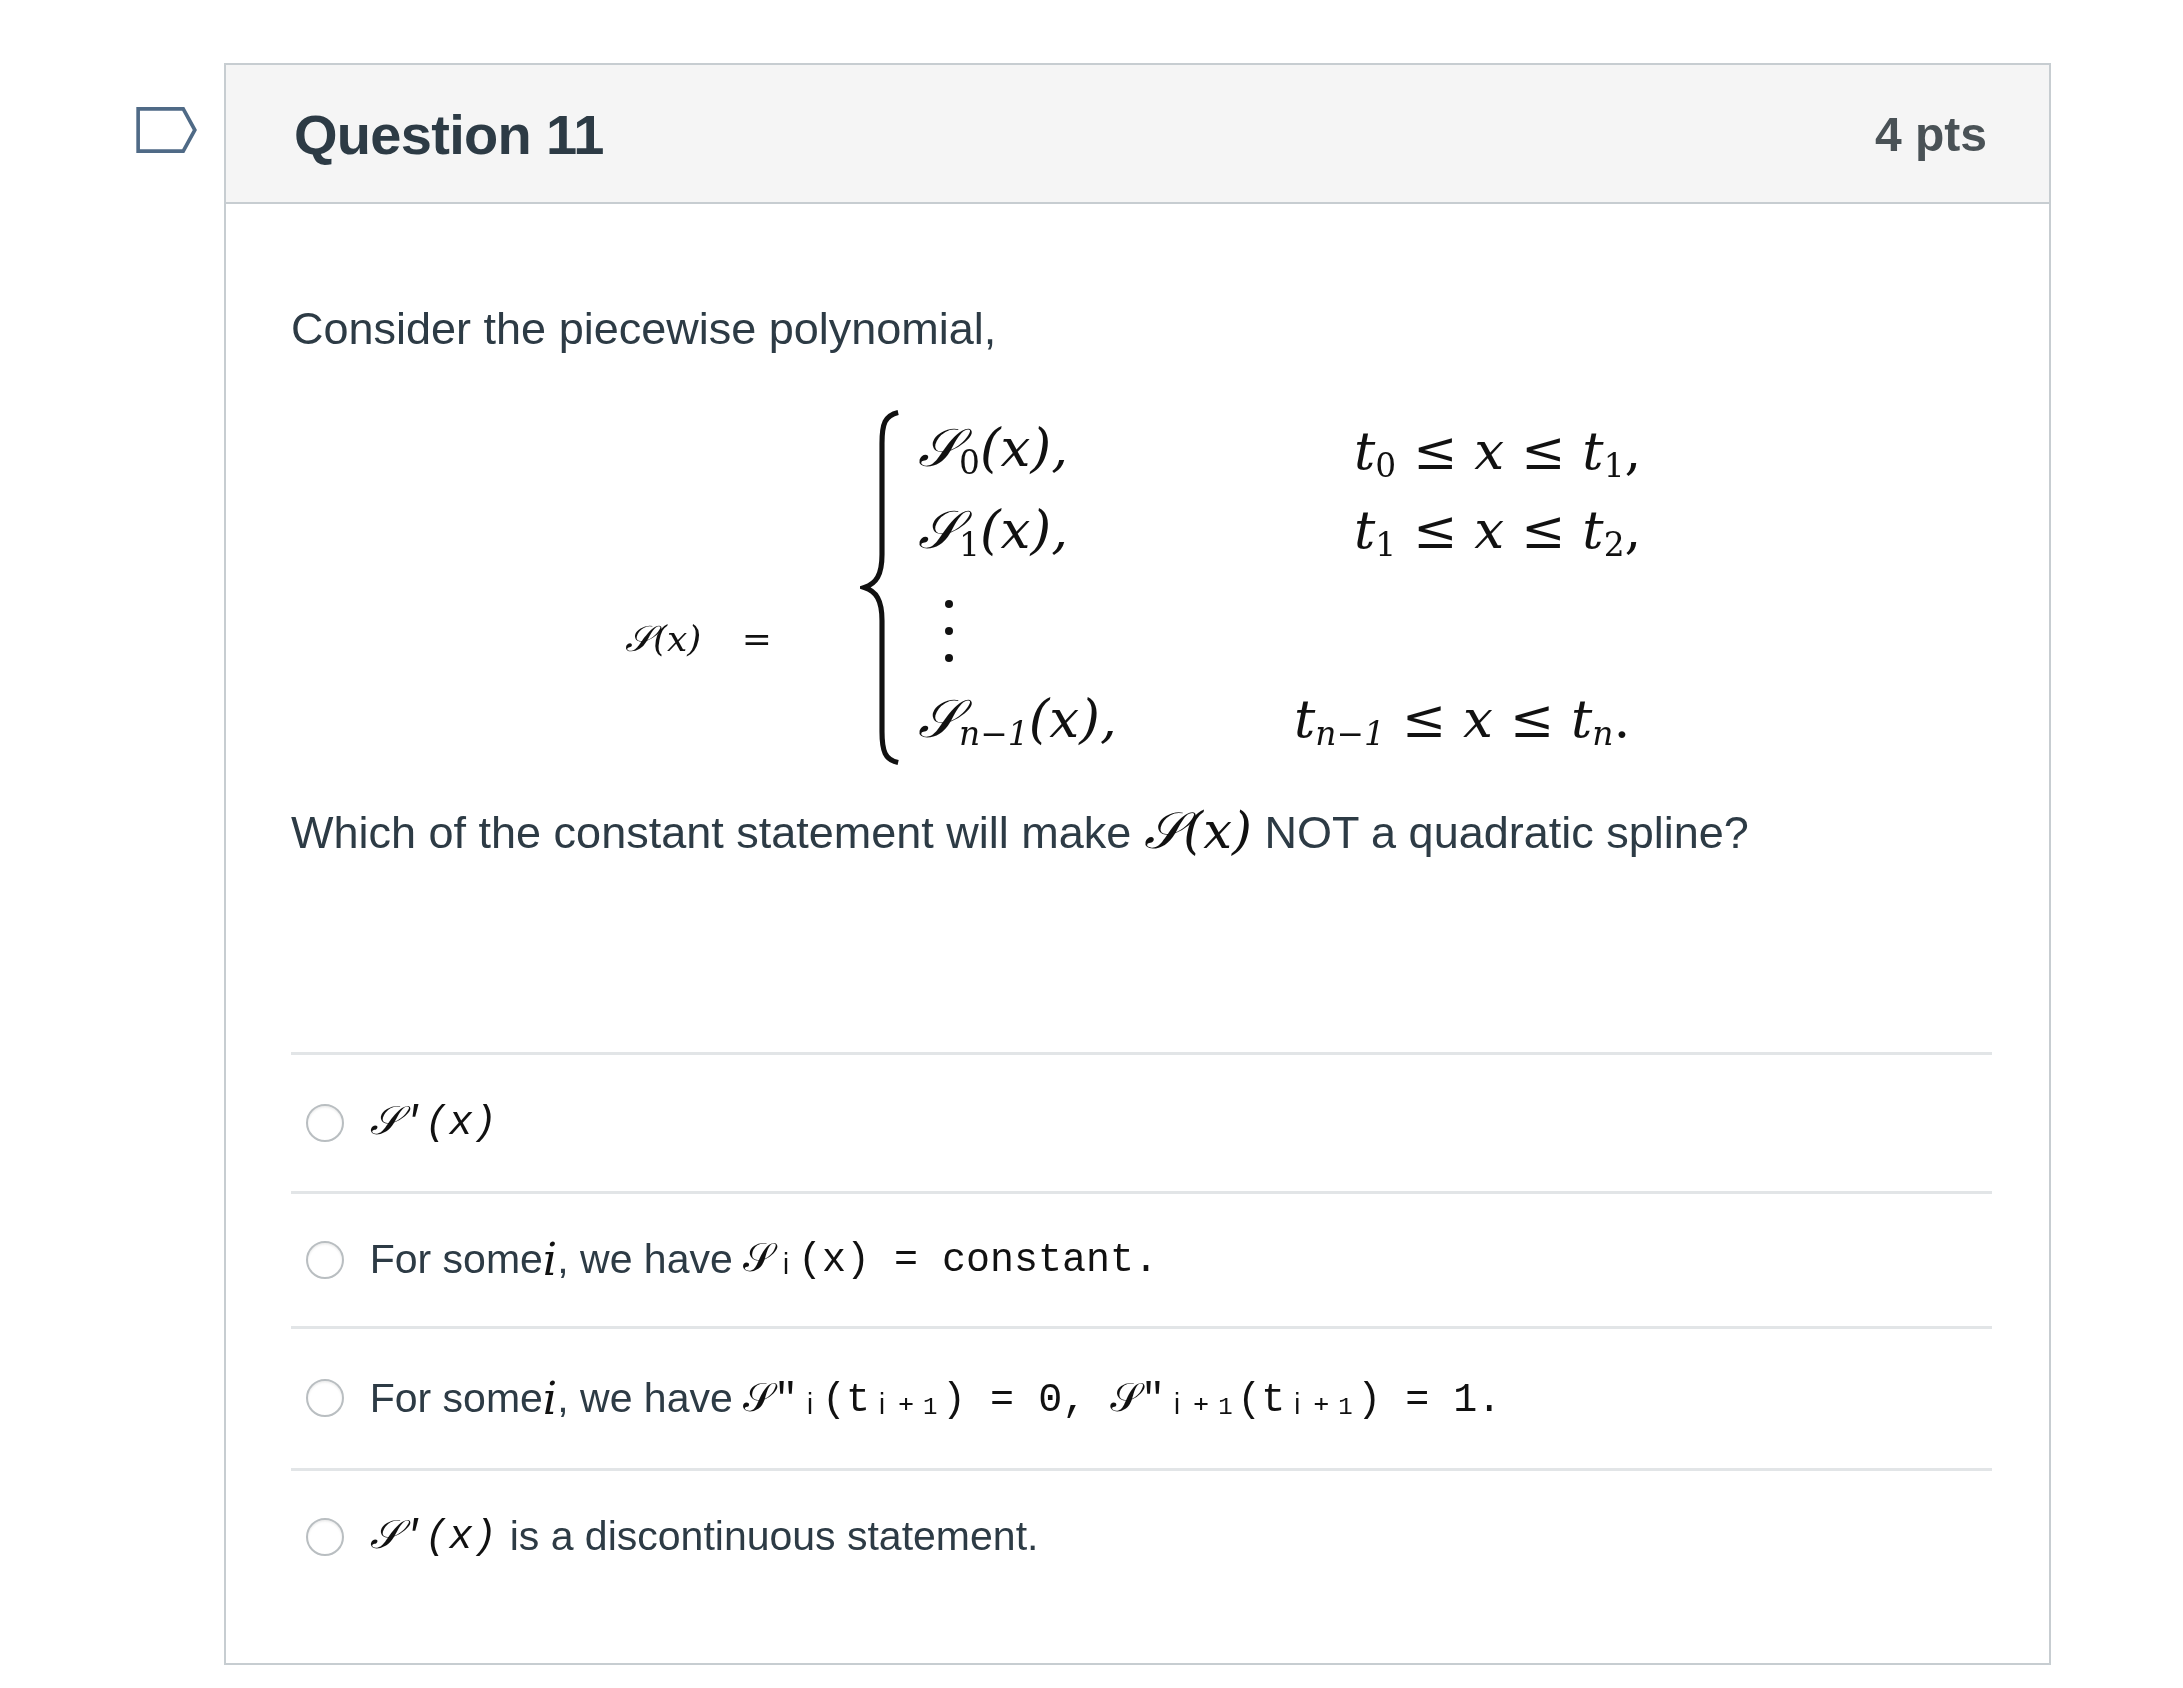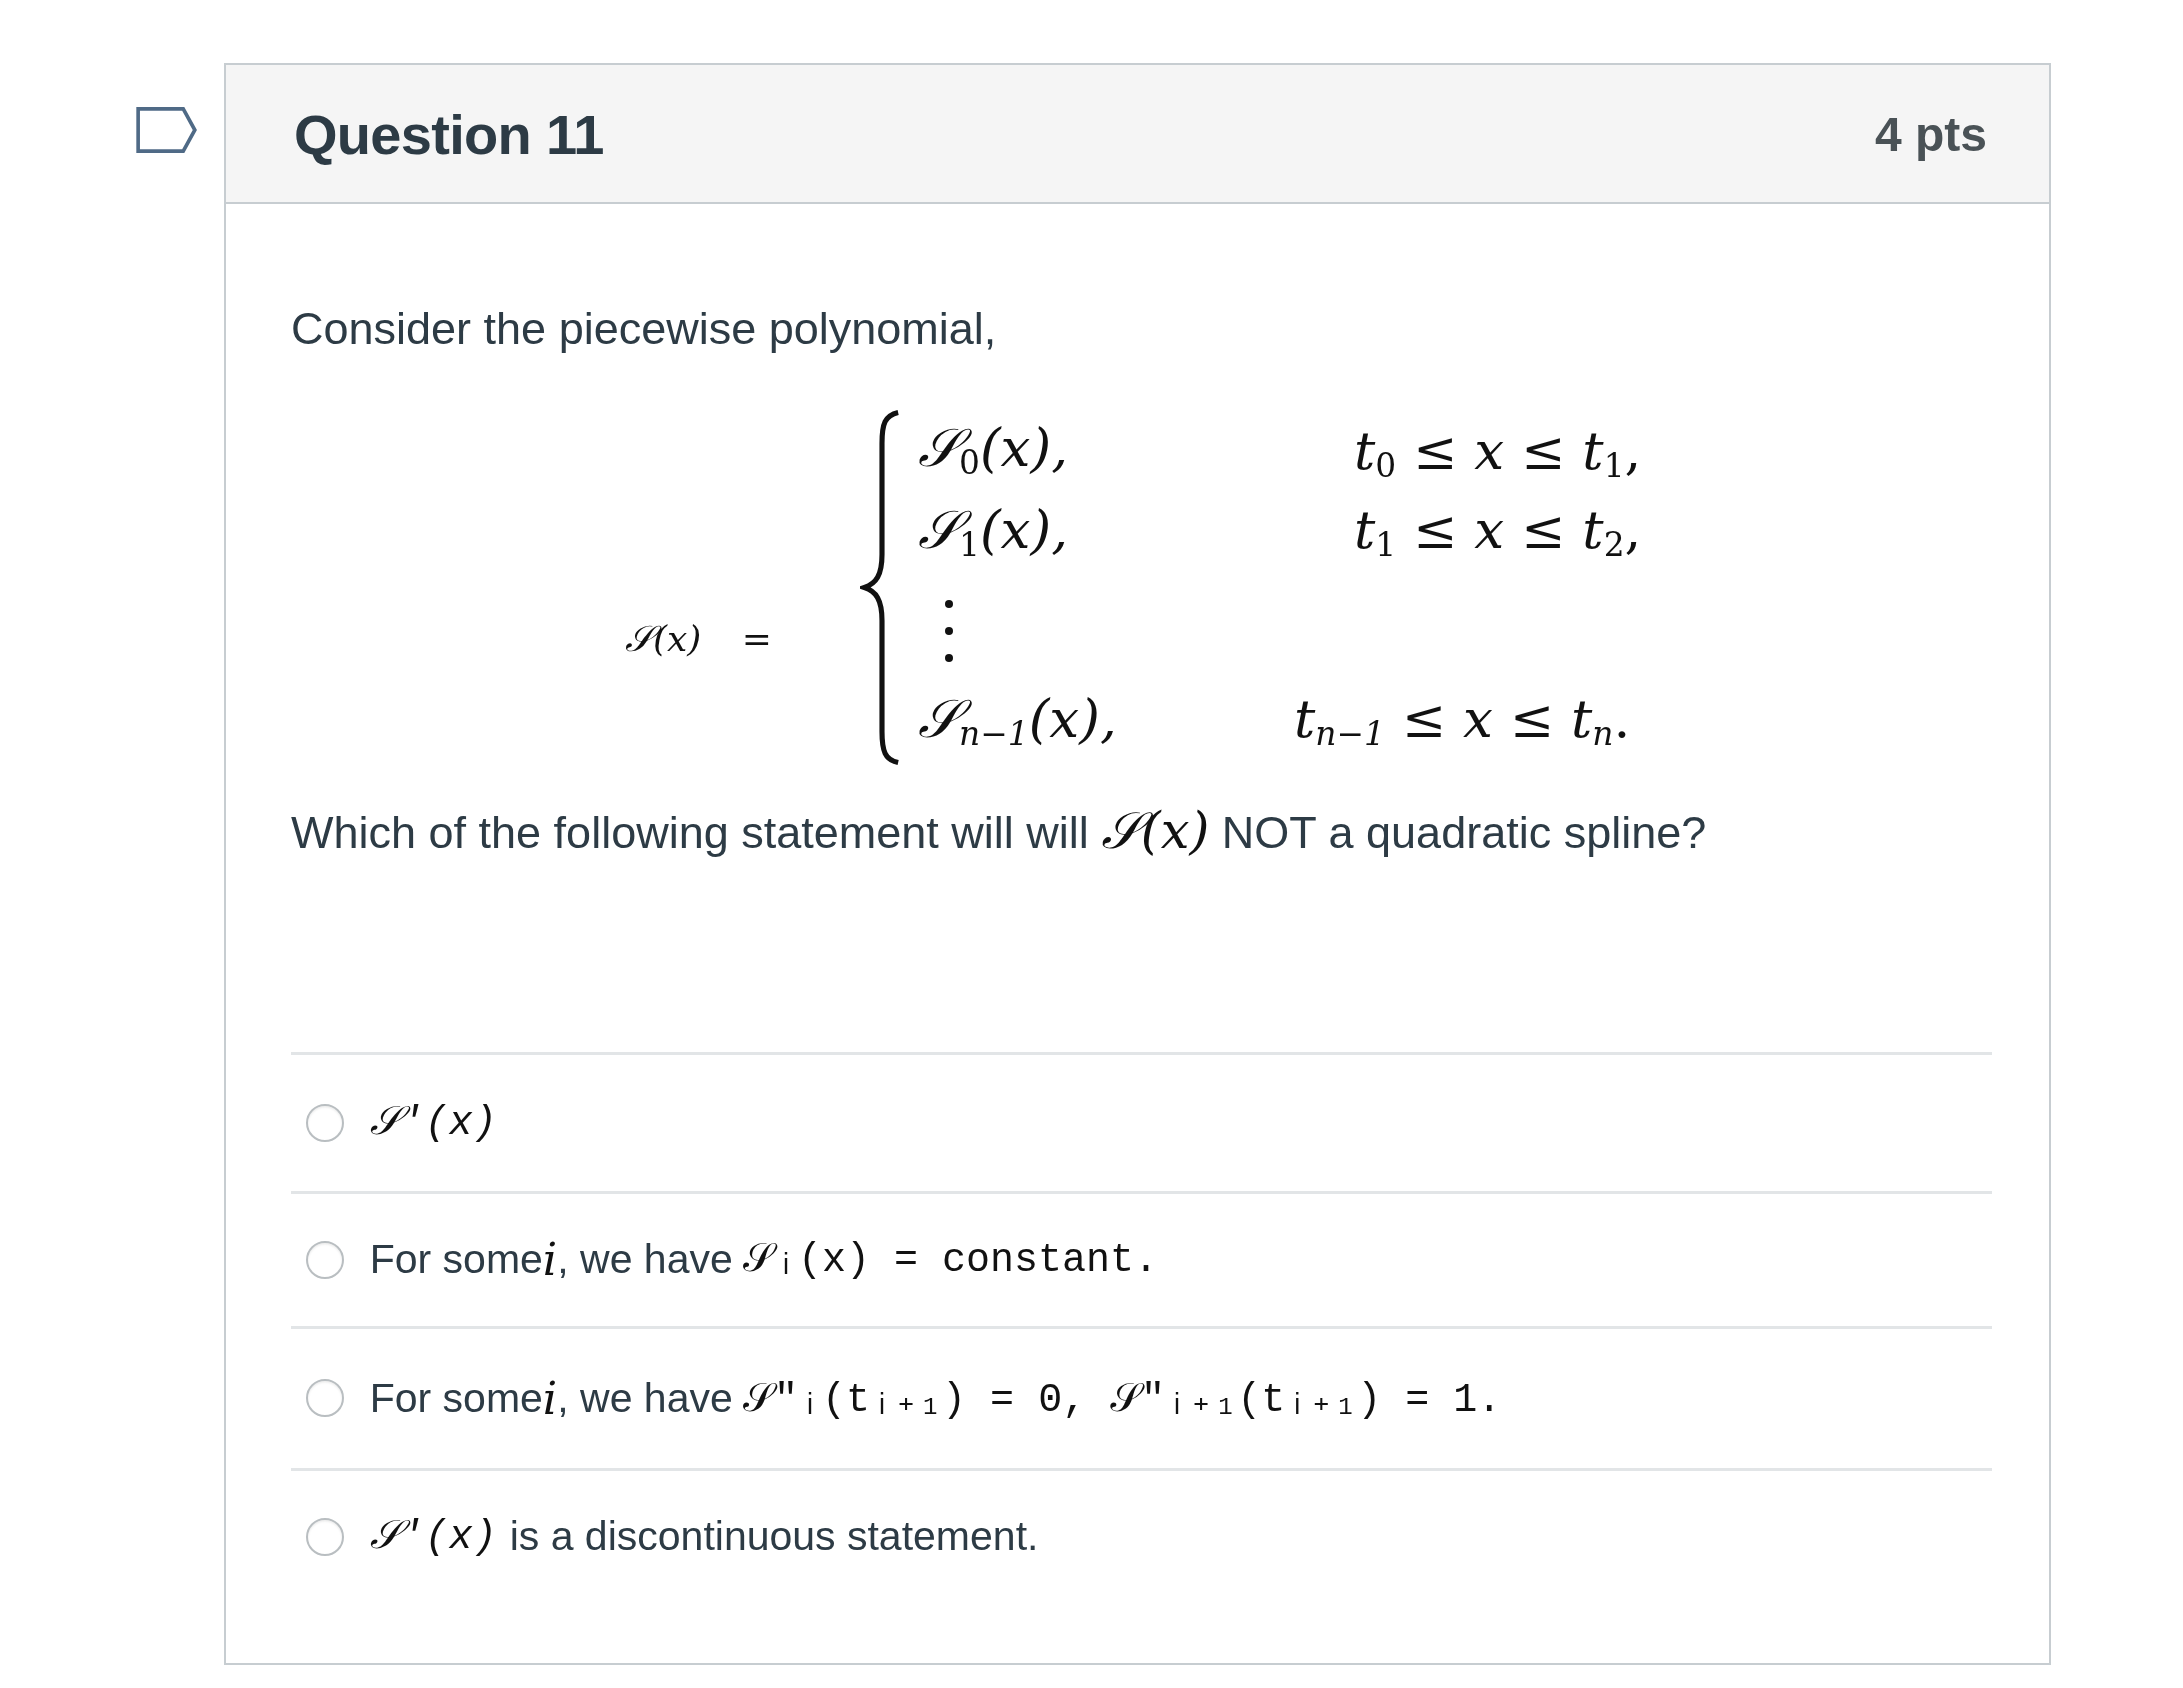--- a/index.html
+++ b/index.html
@@ -118,21 +118,21 @@
 
     <div class="case-row" style="left:692px; top:286px;">
       <span class="cal">𝒮</span><sub class="it">n−1</sub><span class="mi">(x),</span>
     </div>
     <div class="cond" style="left:1068px; top:286px;">
       <span class="mi">t</span><sub class="it">n−1</sub><span class="mi"> ≤ x ≤ </span><span class="mi">t</span><sub class="it">n</sub><span>.</span>
     </div>
   </div>
 
   <div class="question">
-    <span>Which of the following statement will will </span><span class="math cal" style="font-size:51px">𝒮(x)</span><span> NOT a quadratic spline?</span>
+    <span>Which of the constant statement will make </span><span class="math cal" style="font-size:51px">𝒮(x)</span><span> NOT a quadratic spline?</span>
   </div>
 
   <div class="answers">
     <div class="divider"></div>
     <div class="answer" style="height:136px">
       <span class="radio"></span>
       <span class="mexp cal">𝒮′(x)</span>
     </div>
     <div class="divider"></div>
     <div class="answer" style="height:132px">

